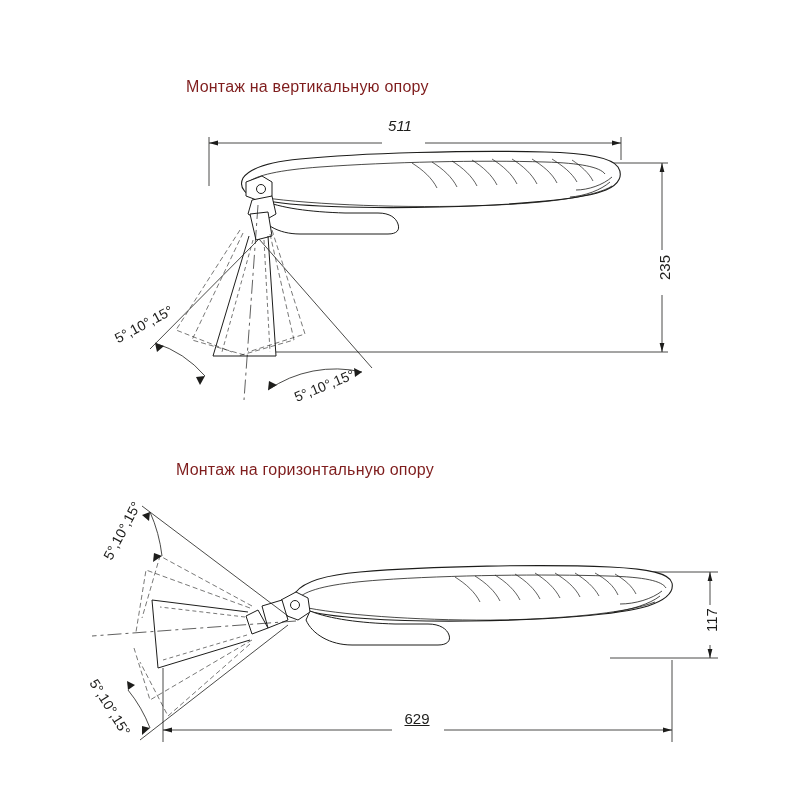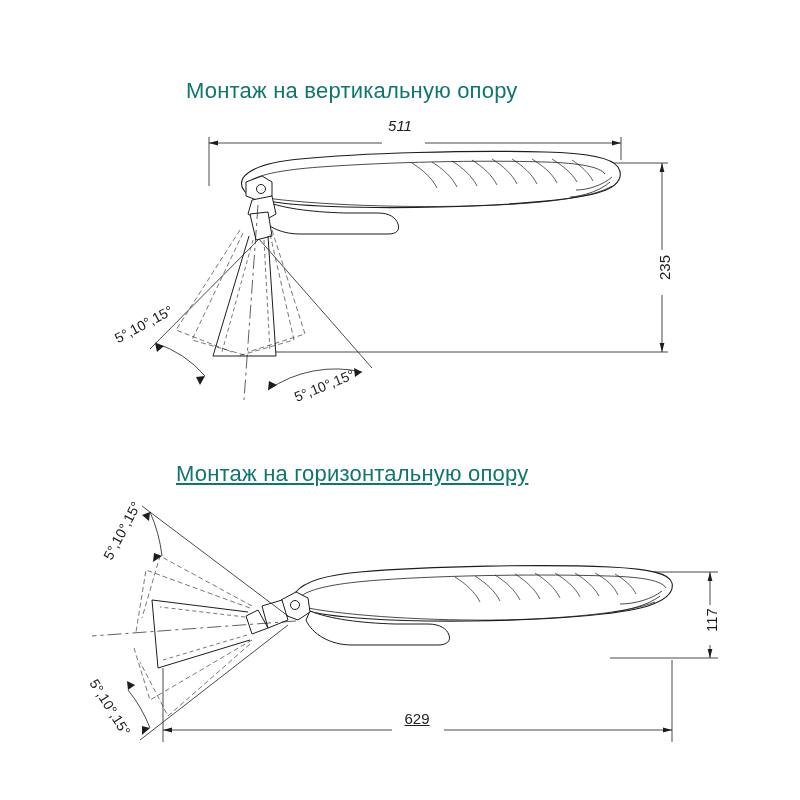--- a/index.html
+++ b/index.html
@@ -16,28 +16,28 @@
     overflow: hidden;
   }
   #sheet {
     position: absolute;
     left: 0; top: 0;
     width: 800px;
     height: 800px;
   }
   .title {
     position: absolute;
-    font-size: 22px;
+    font-size: 16px;
     font-weight: 400;
-    color: #0f766e;
+    color: #7f1d1d;
     white-space: nowrap;
     letter-spacing: 0.2px;
   }
   #title-vertical { left: 186px; top: 78px; }
-  #title-horizontal { left: 176px; top: 461px; text-decoration: underline; }
+  #title-horizontal { left: 176px; top: 461px; }
 
   .dimlabel {
     position: absolute;
     font-size: 15px;
     color: #1d1d1b;
     white-space: nowrap;
     font-family: "Liberation Sans", sans-serif;
   }
   .dimlabel.vert {
     transform: rotate(-90deg);

